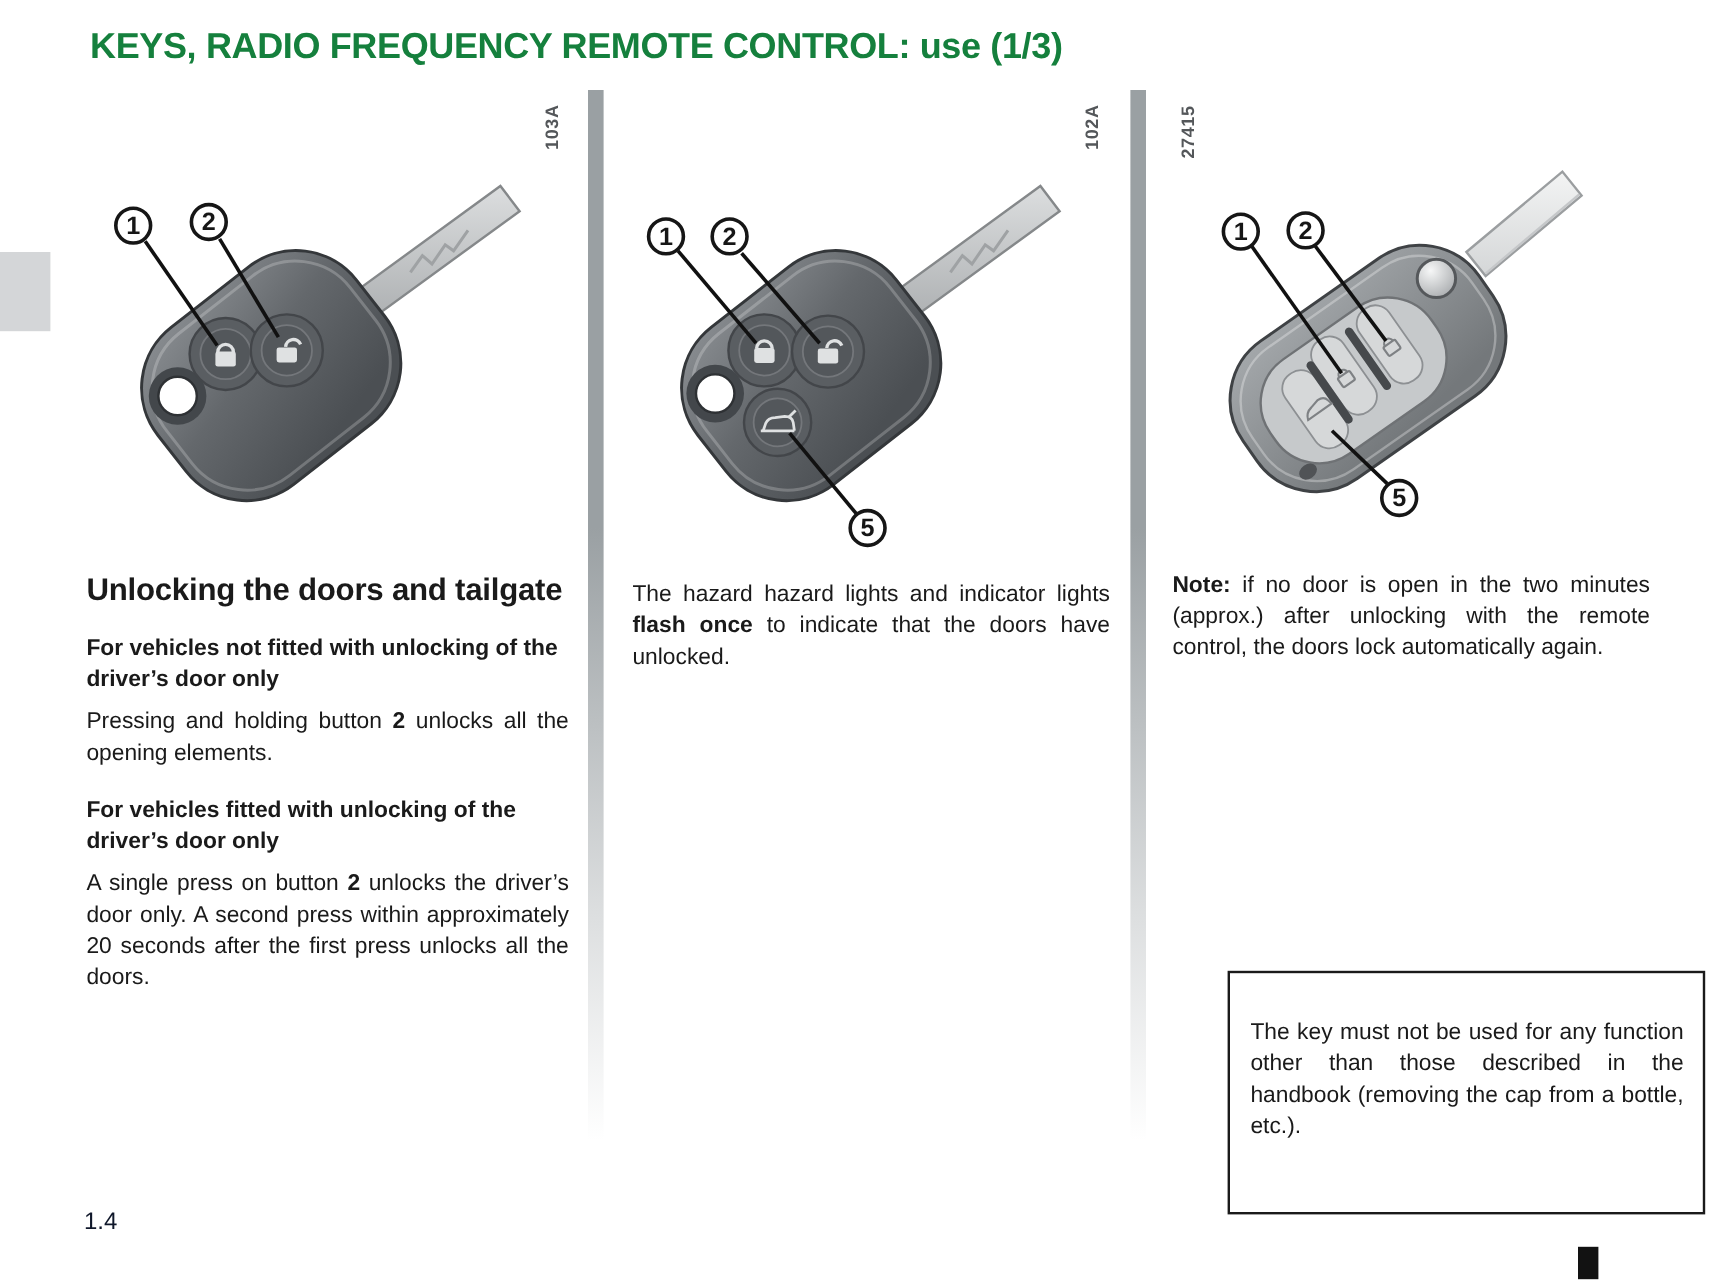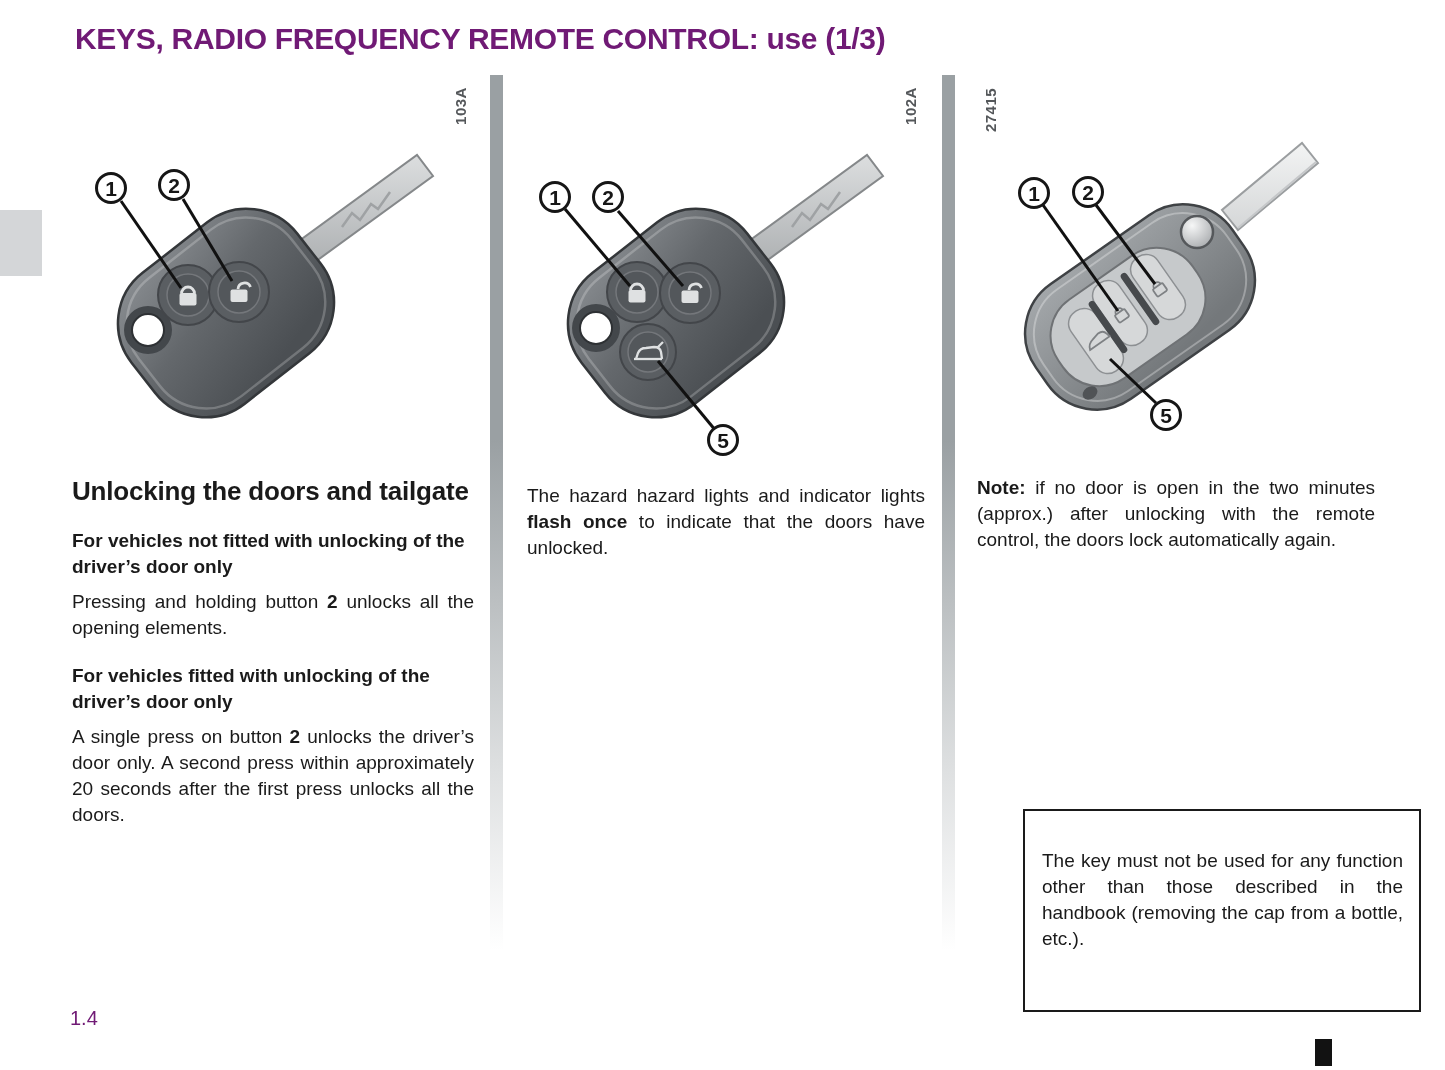--- a/index.html
+++ b/index.html
@@ -2,21 +2,21 @@
 <html><head>
 <meta charset="utf-8">
 <style>
   html,body{margin:0;padding:0;background:#ffffff;}
   .page{
     position:relative;width:1445px;height:1070px;background:#ffffff;
     font-family:"Liberation Sans",sans-serif;color:#1a1a1a;overflow:hidden;
   }
   .title{
     position:absolute;left:75px;top:22px;margin:0;
-    font-size:30px;font-weight:bold;letter-spacing:-0.3px;color:#701a75;white-space:nowrap;
+    font-size:30px;font-weight:bold;letter-spacing:-0.3px;color:#15803d;white-space:nowrap;
   }
   .left-tab{position:absolute;left:0;top:210px;width:42px;height:66px;background:#d4d6d8;}
   .divider{
     position:absolute;top:75px;width:13px;height:912px;
     background:linear-gradient(to bottom,#9aa0a3 0%,#9aa0a3 40%,rgba(154,160,163,0.35) 75%,rgba(154,160,163,0) 96%);
   }
   .d1{left:490px;} .d2{left:942px;}
   .figcode{
     position:absolute;width:64px;height:18px;text-align:center;
     font-size:15px;font-weight:bold;color:#54575a;letter-spacing:0.5px;
@@ -35,21 +35,21 @@
   .col1{left:72px;width:402px;} .col2{left:527px;width:398px;} .col3{left:977px;width:398px;}
   .col h2{margin:0;font-size:26px;line-height:33px;font-weight:bold;letter-spacing:-0.2px;}
   .sub{margin:0;font-size:19px;line-height:26px;font-weight:bold;}
   .body{margin:0;font-size:19px;line-height:26px;text-align:justify;}
   .mt-head{margin-top:20px;} .mt-para{margin-top:9px;} .mt-sect{margin-top:22px;} .mt-p2{margin-top:8px;}
   .warnbox{
     position:absolute;left:1023px;top:809px;width:398px;height:203px;box-sizing:border-box;
     border:2.5px solid #1a1a1a;padding:37px 16px 0 17px;
   }
   .warnbox p{margin:0;font-size:19px;line-height:26px;text-align:justify;}
-  .pagenum{position:absolute;left:70px;top:1007px;font-size:20px;color:#701a75;}
+  .pagenum{position:absolute;left:70px;top:1007px;font-size:20px;color:#0f172a;}
   .edge-marker{position:absolute;left:1315px;top:1039px;width:17px;height:27px;background:#121212;}
 </style>
 </head>
 <body>
 
 <div class="page">
 
   <h1 class="title">KEYS, RADIO FREQUENCY REMOTE CONTROL: use (1/3)</h1>
 
   <div class="left-tab"></div>

